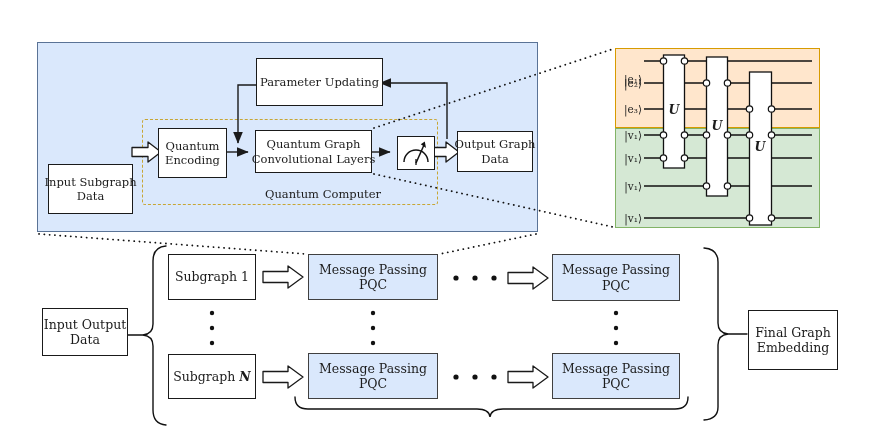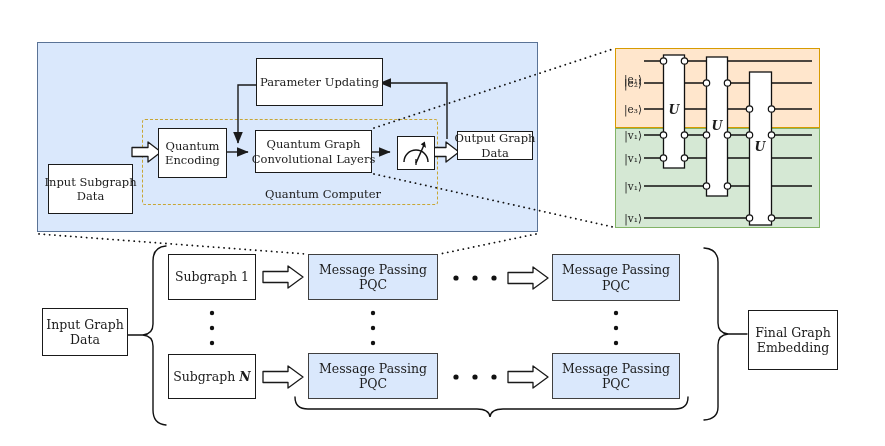--- a/index.html
+++ b/index.html
@@ -171,41 +171,41 @@
 
   <div class="box" style="left:397px;top:136px;width:38px;height:34px;">
     <svg width="34" height="30" viewBox="0 0 34 30">
       <path d="M 5,24 A 12,12 0 0 1 29,24" fill="none" stroke="#111" stroke-width="1.5"></path>
       <line x1="17" y1="21" x2="17" y2="27" stroke="#111" stroke-width="1.3"></line>
       <line x1="17" y1="25" x2="25" y2="7" stroke="#111" stroke-width="1.5"></line>
       <path d="M 25.8,3.6 L 27,10 L 21.8,6.2 Z" fill="#111"></path>
     </svg>
   </div>
 
-  <div class="box topfont" style="left:457px;top:131px;width:76px;height:29px;">
+  <div class="box topfont" style="left:457px;top:131px;width:76px;height:41px;">
     <span class="ln">Output Graph</span>
     <span class="ln">Data</span>
   </div>
 
   <div class="caption-label" style="left:142px;top:187px;width:296px;margin-left:33px;">Quantum Computer</div>
 
   <div class="qlabel" style="left:614px;top:52px;margin-top:20px;">|e₁⟩</div>
   <div class="qlabel" style="left:614px;top:76px;">|e₂⟩</div>
   <div class="qlabel" style="left:614px;top:102px;">|e₃⟩</div>
   <div class="qlabel" style="left:614px;top:128px;">|v₁⟩</div>
   <div class="qlabel" style="left:614px;top:151px;">|v₁⟩</div>
   <div class="qlabel" style="left:614px;top:179px;">|v₁⟩</div>
   <div class="qlabel" style="left:614px;top:211px;">|v₁⟩</div>
 
   <div class="ulabel" style="left:664px;top:103px;">U</div>
   <div class="ulabel" style="left:707px;top:119px;">U</div>
   <div class="ulabel" style="left:750px;top:140px;">U</div>
 
   <div class="box botfont" style="left:42px;top:308px;width:86px;height:48px;">
-    <span class="ln">Input Graph</span>
+    <span class="ln">Input Output</span>
     <span class="ln">Data</span>
   </div>
 
 
   <div class="box botfont" style="left:168px;top:254px;width:88px;height:46px;">
     <span class="ln">Subgraph 1</span>
   </div>
 
   <div class="box botfont" style="left:168px;top:354px;width:88px;height:45px;">
     <span class="ln"><span>Subgraph </span><i class="mvar">N</i></span>

